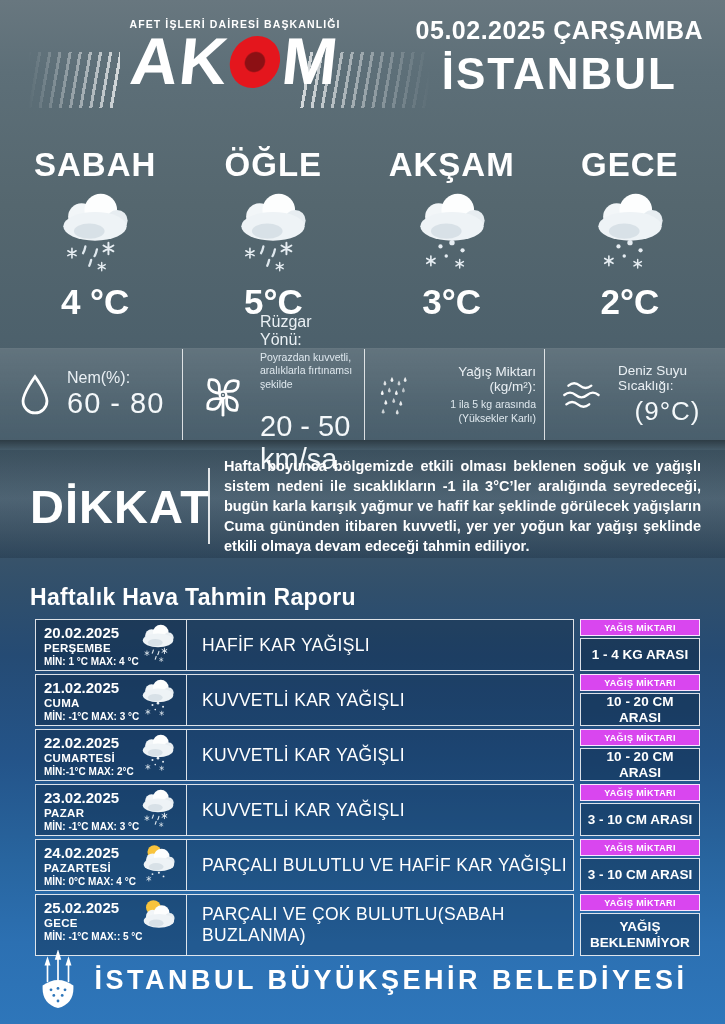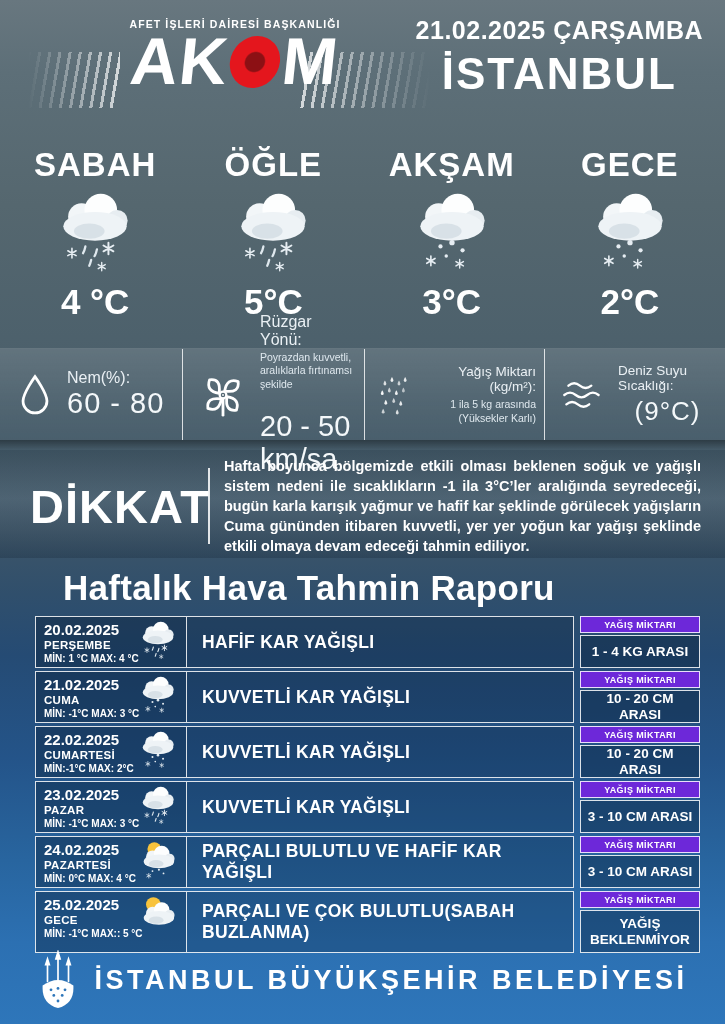--- a/index.html
+++ b/index.html
@@ -57,35 +57,35 @@
   .m-value-lg { font-size:26px; color:#f4f8fa; text-align:center; margin-top:3px; letter-spacing:1px; }
   .m-desc   { font-size:10.5px; line-height:1.25; color:#dfe8ee; white-space:pre-line; margin-top:2px; }
   .bar-shadow { height:10px; background:linear-gradient(180deg, rgba(0,0,0,.35), rgba(0,0,0,0)); }
   
   .alert { display:flex; align-items:center; padding:10px 24px 6px 30px; height:108px;
            background: linear-gradient(180deg, rgba(15,30,44,.18), rgba(255,255,255,.07) 45%, rgba(10,24,38,.22)); }
   .alert-title { font-size:47px; font-weight:800; letter-spacing:1px; flex:none; width:178px; }
   .alert-divider { width:2px; align-self:stretch; margin:8px 14px 8px 0; background:rgba(255,255,255,.85); flex:none; }
   .alert-text { font-size:14.5px; font-weight:bold; line-height:1.38; text-align:justify; }
   
-  .weekly-title { font-size:35px; font-weight:800; padding:10px 0 6px 30px; letter-spacing:.3px;margin-left:33px; }
+  .weekly-title { font-size:23px; font-weight:800; padding:26px 0 6px 30px; letter-spacing:.3px; }
   .wtable { margin:2px 25px 0 35px; }
   .wrow { display:flex; align-items:stretch; margin-bottom:3px; min-height:50px; }
   .wrow.tall { min-height:62px; }
   .wcell-date { width:152px; flex:none; border:1.5px solid rgba(255,255,255,.85);
                 background:rgba(7,28,52,.38); padding:4px 4px 3px 8px; position:relative; }
   .wd-date { font-size:15px; font-weight:800; }
   .wd-day  { font-size:11.5px; font-weight:800; margin-top:1px; letter-spacing:.3px; }
   .wd-mm   { font-size:10px; font-weight:800; margin-top:2px; white-space:nowrap; }
   .wd-icon { position:absolute; right:0; top:1px; width:56px; height:46px; }
   .wcell-fc { flex:1; border:1.5px solid rgba(255,255,255,.85); border-left:none;
               background:rgba(7,28,52,.26); display:flex; align-items:center;
-              padding-left:15px; font-size:17.5px; font-weight:700; letter-spacing:.3px; }
+              padding-left:15px; font-size:17.5px; font-weight:400; letter-spacing:.3px; }
   .wcell-amt { width:120px; flex:none; margin-left:6px; display:flex; flex-direction:column; gap:2px; }
-  .amt-head { border:1.5px solid rgba(255,255,255,.85); background:#6d28d9; font-size:9px;
+  .amt-head { border:1.5px solid rgba(255,255,255,.85); background:#d946ef; font-size:9px;
               font-weight:800; text-align:center; padding:2.5px 0; letter-spacing:.4px; }
   .amt-val  { border:1.5px solid rgba(255,255,255,.85); background:rgba(7,28,52,.38); flex:1;
               display:flex; align-items:center; justify-content:center; text-align:center;
               font-size:13.5px; font-weight:800; line-height:1.15; padding:0 3px; }
   
   .footer { position:absolute; left:0; right:0; bottom:0; height:88px;
             display:flex; align-items:center; justify-content:center; gap:15px; }
   .footer-logo { width:42px; height:60px; }
   .footer-org { font-size:27px; font-weight:800; letter-spacing:3.5px; }
 </style>
@@ -210,21 +210,21 @@
 </svg>
 
 <div class="header">
   <div class="stripes left"></div>
   <div class="stripes right"></div>
   <div class="logo-block">
     <div class="agency">AFET İŞLERİ DAİRESİ BAŞKANLIĞI</div>
     <div class="akom"><span>AK</span><span class="o"></span><span>M</span></div>
   </div>
   <div class="header-right">
-    <div class="hdr-date">21.02.2025  ÇARŞAMBA</div>
+    <div class="hdr-date">05.02.2025  ÇARŞAMBA</div>
     <div class="hdr-city">İSTANBUL</div>
   </div>
 </div>
 
 <div class="periods">
   <div class="period">
     <div class="period-label">SABAH</div>
     <svg class="period-icon">
         <use href="#ic-snowrain"></use>
       </svg>

